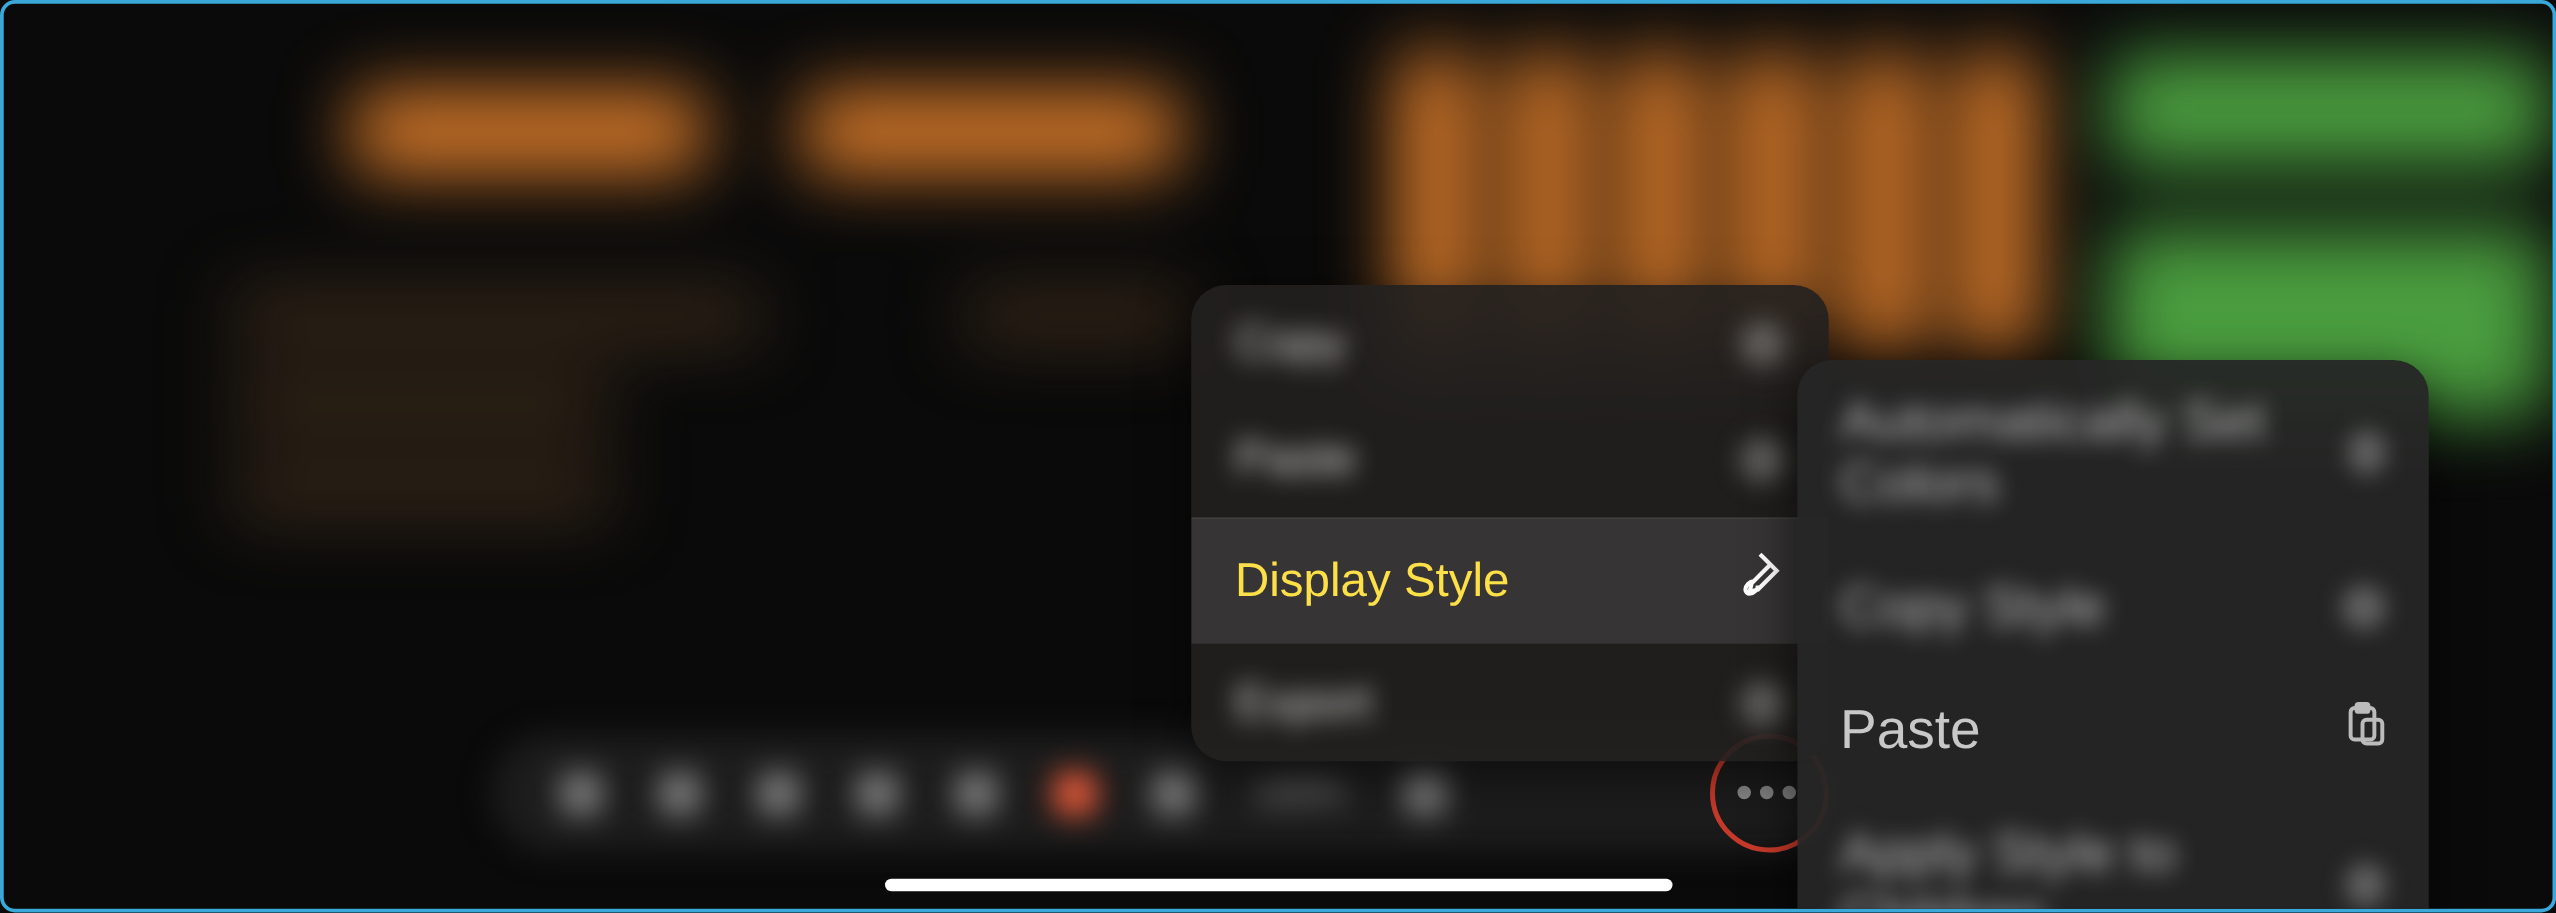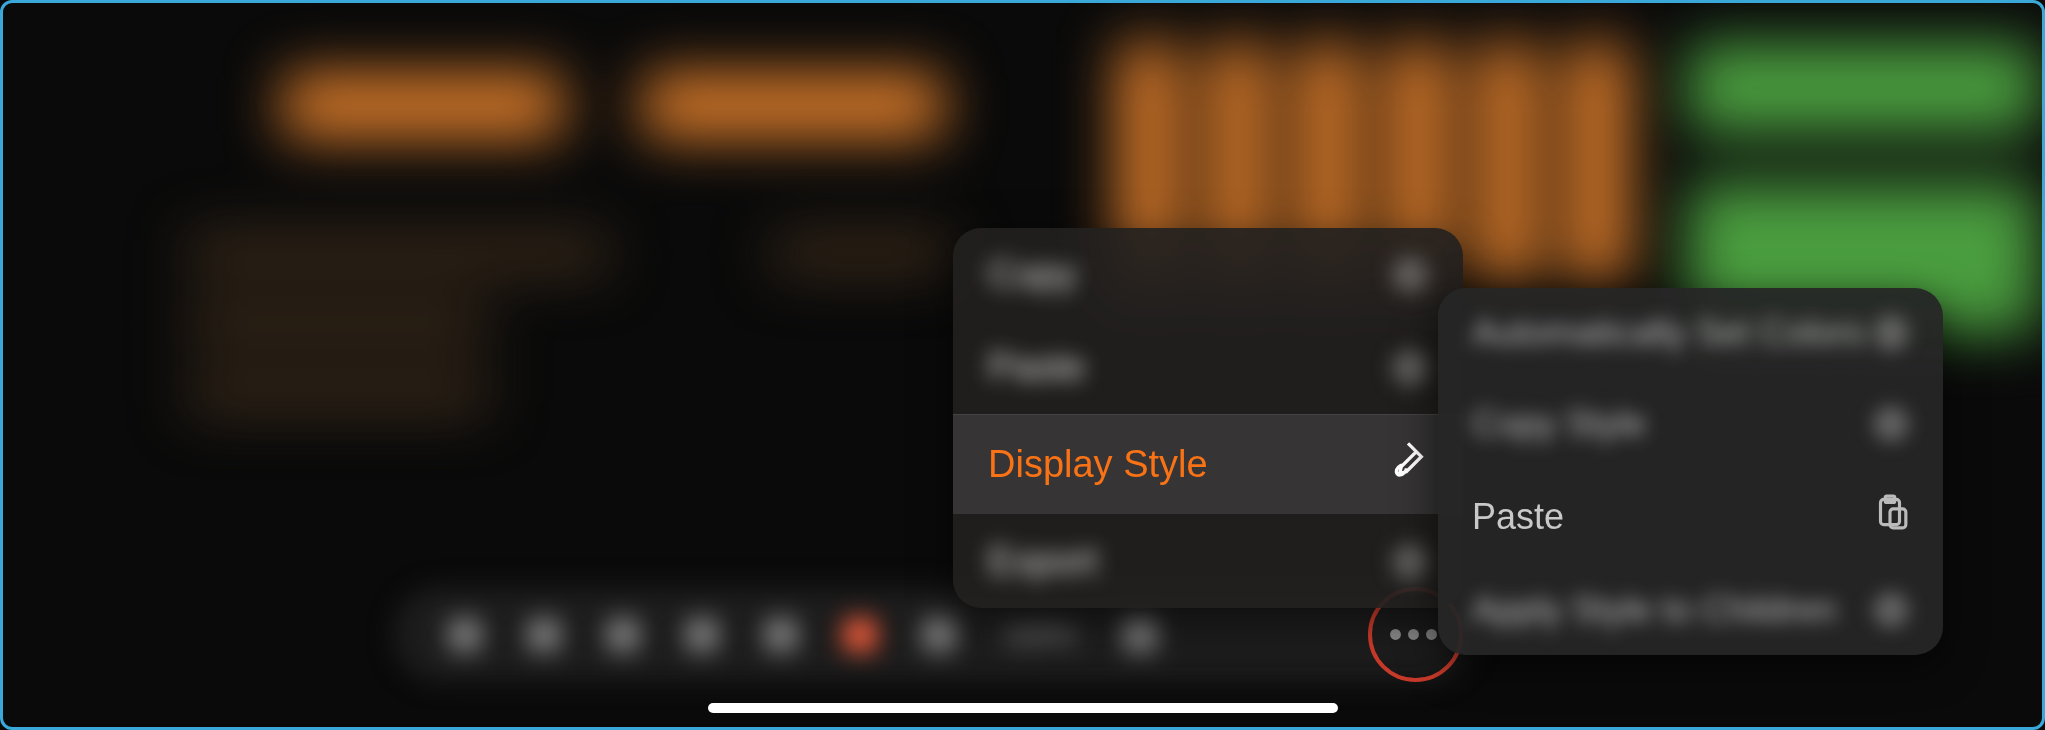--- a/index.html
+++ b/index.html
@@ -92,41 +92,41 @@
     align-items: center;
     justify-content: space-between;
     padding: 25px 35px;
     color: #ddd;
     font-size: 38px;
     font-weight: 400;
   }
   .menu-item.sep { border-top: 1px solid rgba(255,255,255,0.08); }
   .menu-item.active {
     background: rgba(255,255,255,0.10);
-    color: #f97316;
+    color: #fde047;
     filter: none;
   }
   .menu-icon-blob { width:36px; height:36px; background:#888; border-radius:50%; opacity:0.6; }
 
   .paintbrush-icon svg { width:40px; height:40px; stroke:#fff; stroke-width:2; fill:none; }
 
   
   .popup2 {
     position: absolute;
     left: 1435px;
     top: 285px;
     width: 505px;
     background: rgba(38,38,38,0.95);
     border-radius: 28px;
     z-index: 6;
     overflow: hidden;
     box-shadow: 0 10px 40px rgba(0,0,0,0.6);
   }
   .popup2 .blur-items { filter: blur(9px); }
-  .popup2 .menu-item { font-size: 36px; padding: 24px 34px; color:#bbb; }
+  .popup2 .menu-item { font-size: 44px; padding: 24px 34px; color:#bbb; }
   .popup2 .menu-item.clear { filter:none; color:#c8c8c8; }
   .paste-icon svg { width:38px; height:38px; stroke:#bbb; stroke-width:2; fill:none; }
 
   
   .home-indicator {
     position:absolute;
     bottom:14px;
     left:50%;
     transform:translateX(-50%);
     width:630px;

